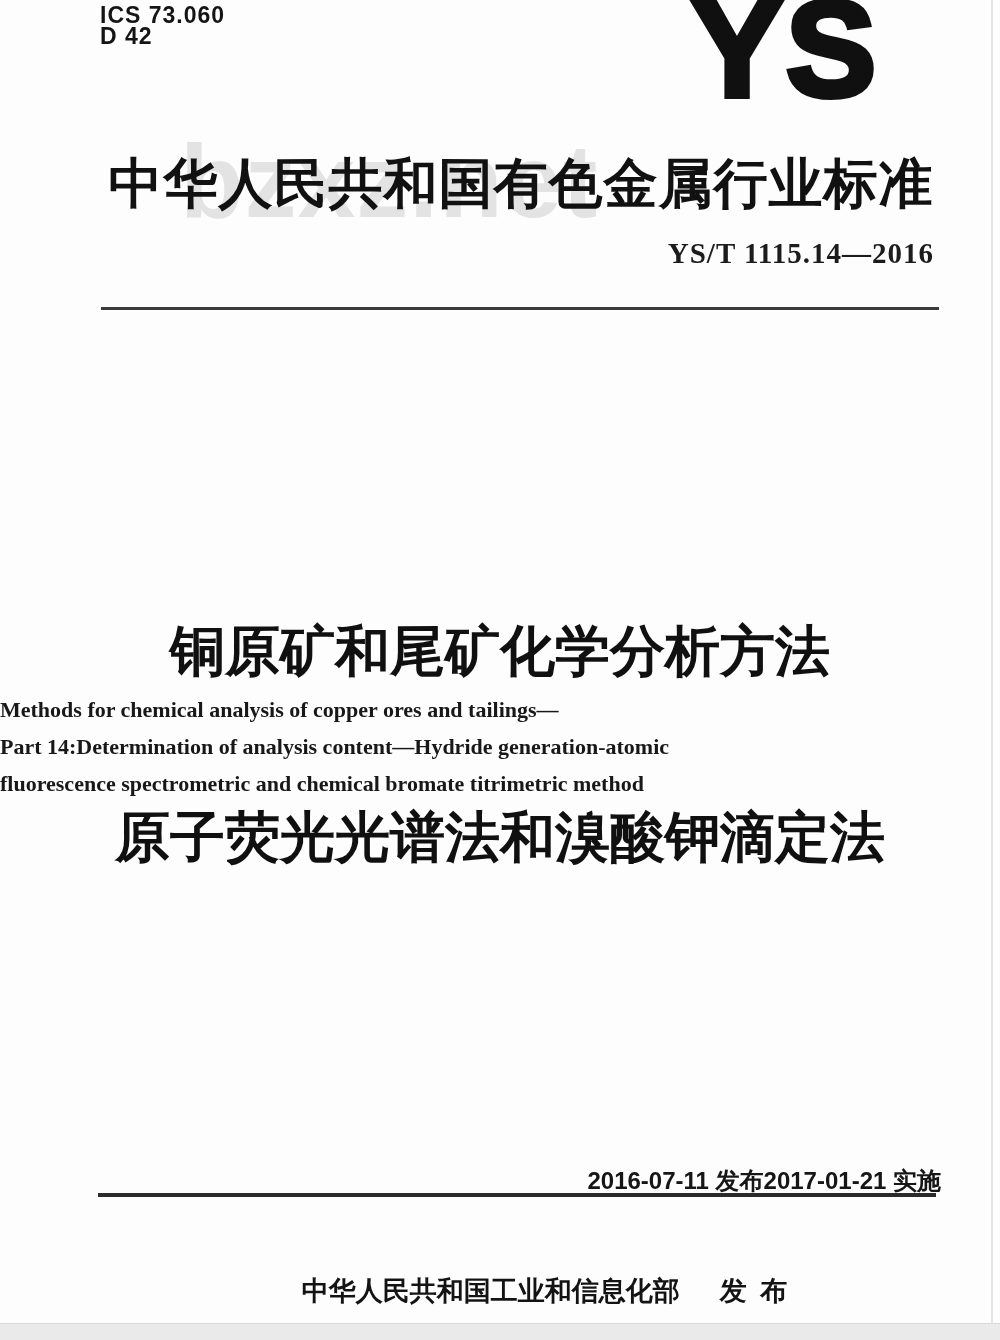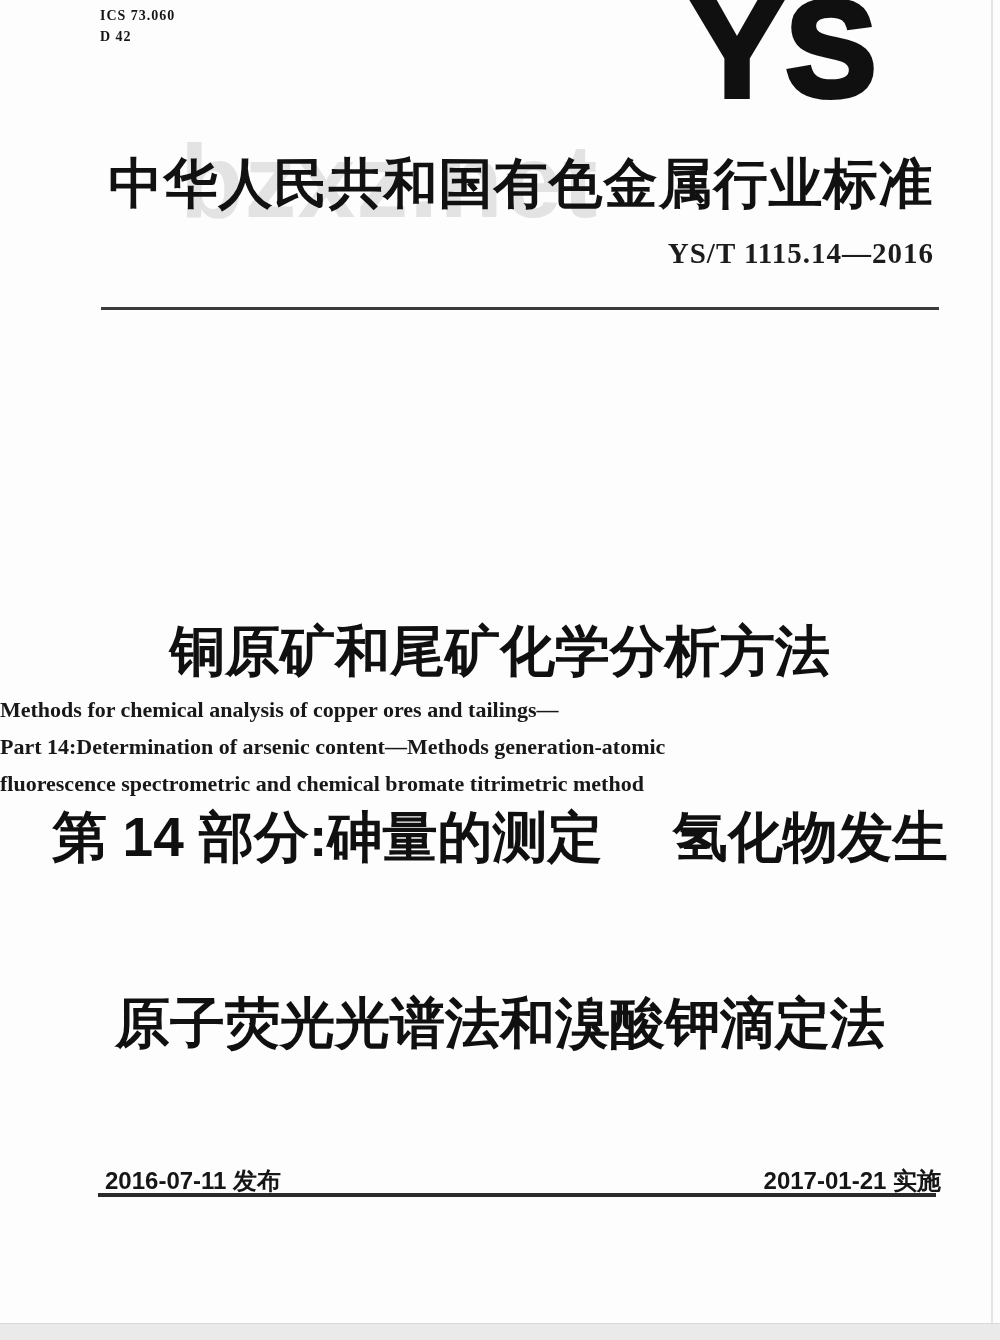--- a/index.html
+++ b/index.html
@@ -11,23 +11,23 @@
     overflow: hidden;
     font-family: "Liberation Sans", sans-serif;
     color: #151515;
   }
 
   
   .ics-block {
     position: absolute;
     left: 100px;
     top: 5px;
-    font-family: Liberation Serif, serif;
-    font-weight: bold;
-    font-size: 14px;
+    font-family: Liberation Sans, sans-serif;
+    font-weight: bold;
+    font-size: 23px;
     line-height: 21px;
     letter-spacing: 1px;
   }
 
   
   .ys-logo {
     position: absolute;
     left: 692px;
     top: -18px;
     font-size: 135px;
@@ -109,21 +109,21 @@
     line-height: 37px;
     color: #181818;
   }
 
   .date-row {
     position: absolute;
     left: 105px;
     top: 1165px;
     width: 836px;
     display: flex;
-    justify-content: space-between;
+    justify-content: flex-end;
     font-weight: bold;
     font-size: 24px;
     color: #161616;
     white-space: pre;
   }
 
   .rule-bottom {
     position: absolute;
     left: 98px;
     top: 1193px;
@@ -178,34 +178,36 @@
   <div class="watermark">bzxz.net</div>
 
   <div class="header-title">中华人民共和国有色金属行业标准</div>
 
   <div class="std-number">YS/T 1115.14—2016</div>
 
   <div class="rule-top"></div>
 
   <div class="cn-title">
     <div>铜原矿和尾矿化学分析方法</div>
-    <div>第 14 部分:砷量的测定　 氢化物发生</div>
     <div>原子荧光光谱法和溴酸钾滴定法</div>
   </div>
 
   <div class="en-title">
     <div>Methods for chemical analysis of copper ores and tailings—</div>
-    <div>Part 14:Determination of arsenic content—Methods generation-atomic</div>
+    <div>Part 14:Determination of analysis content—Hydride generation-atomic</div>
     <div>fluorescence spectrometric and chemical bromate titrimetric method</div>
   </div>
 
   <div class="date-row">
     <span>2016-07-11 发布</span>
     <span>2017-01-21 实施</span>
   </div>
 
   <div class="rule-bottom"></div>
 
+  <div class="publisher-row">
+    <span>中华人民共和国工业和信息化部</span><span class="gap"></span><span class="publish-action">发 布</span>
+  </div>
 
   <div class="page-edge-right"></div>
   <div class="bottom-band"></div>
 
 </div>
 
 </body></html>

